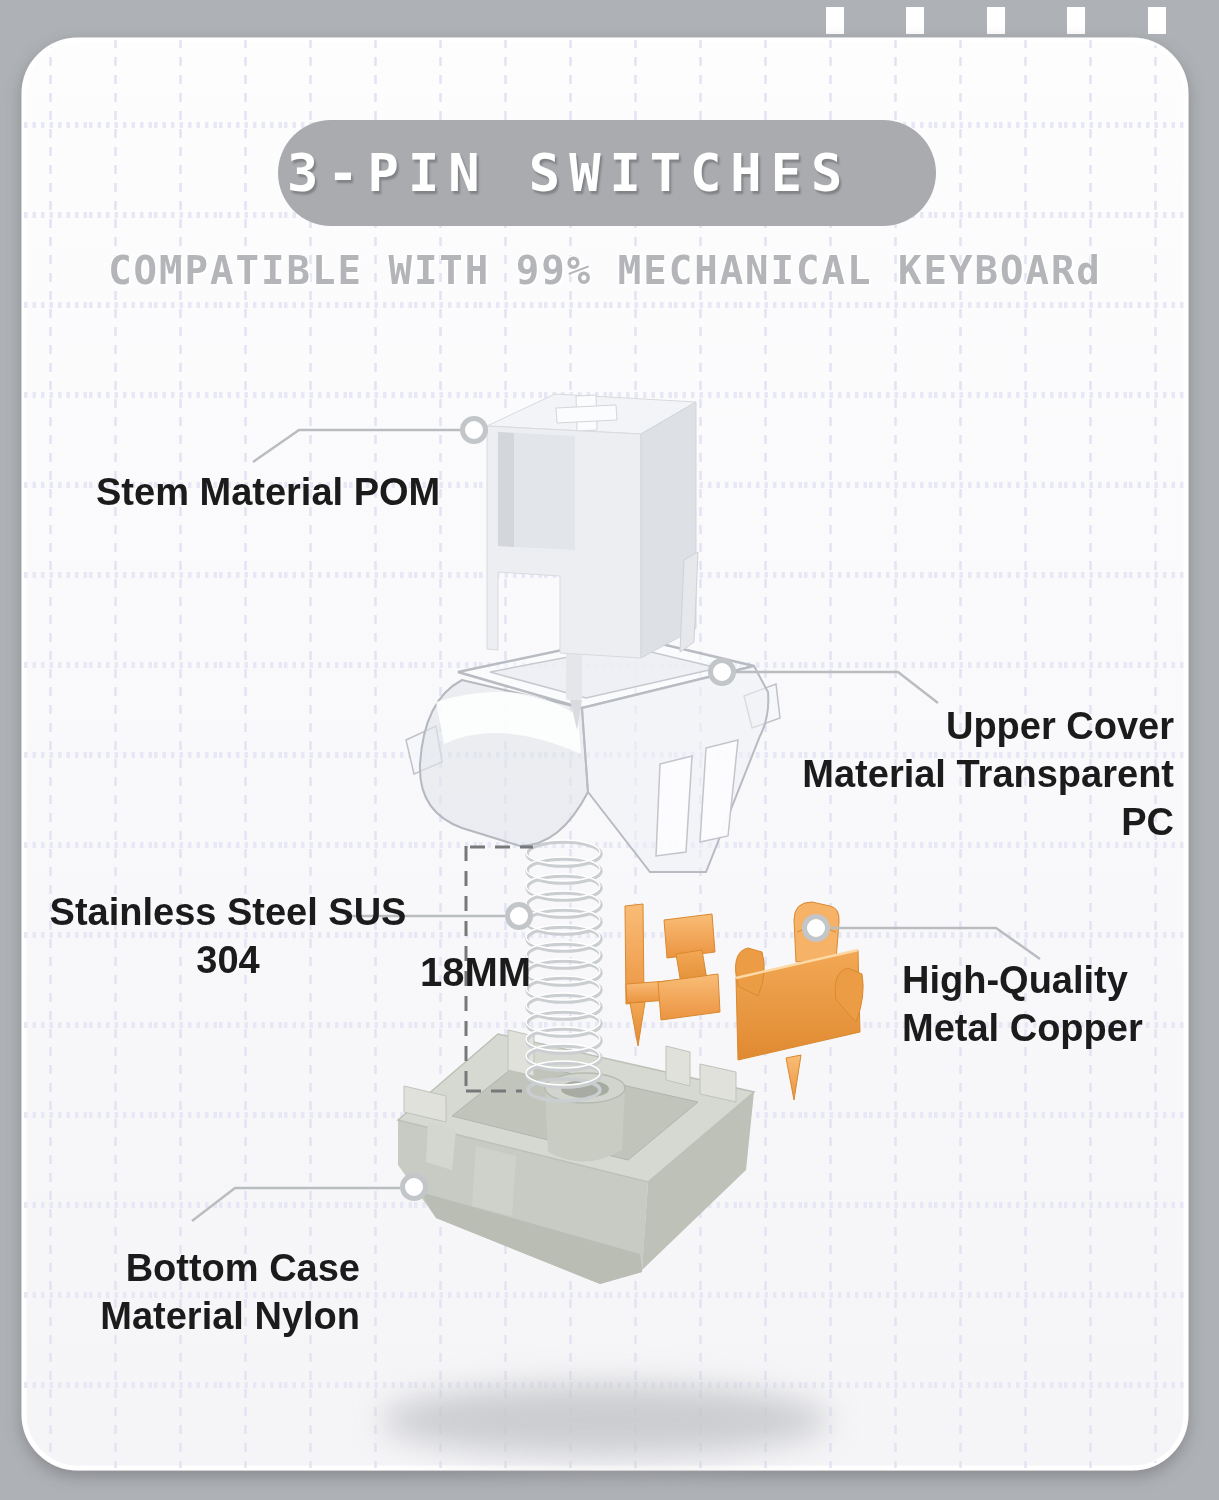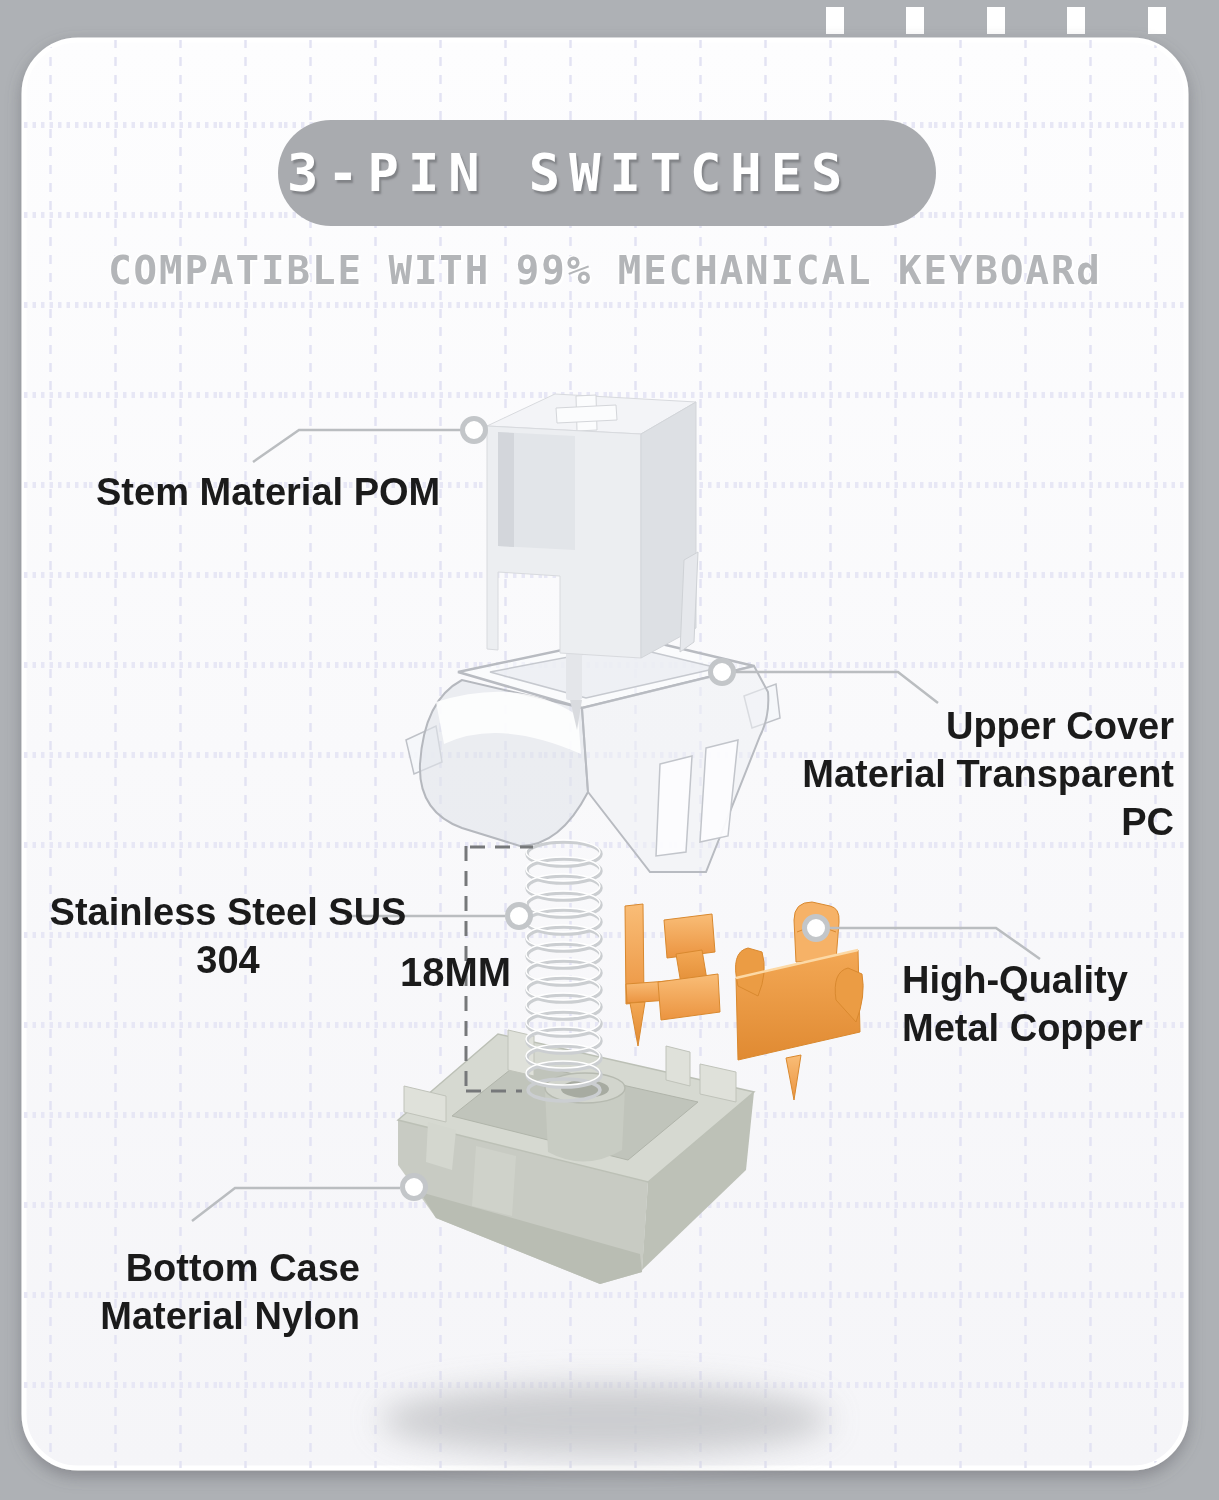--- a/index.html
+++ b/index.html
@@ -29,21 +29,21 @@
     text-shadow:2px 2px 0 #ffffff, -1px -1px 0 #ffffff;
     white-space:nowrap;
   }
   .callout{
     position:absolute;font-weight:700;color:#1b1b1b;
     font-size:38px;line-height:48px;
   }
   .callout-stem{left:96px;top:440px;white-space:nowrap;margin-top:28px;}
   .callout-upper{left:770px;top:702px;width:404px;text-align:right;}
   .callout-spring{left:45px;top:888px;width:366px;text-align:center;}
-  .callout-dim{left:400px;top:948px;font-size:40px;white-space:nowrap;}
+  .callout-dim{left:420px;top:948px;font-size:40px;white-space:nowrap;}
   .callout-copper{left:902px;top:956px;width:296px;text-align:left;}
   .callout-bottom{left:64px;top:1228px;width:296px;text-align:right;margin-top:16px;}
 </style>
 </head>
 <body>
 
 <div class="film-square" style="left:826px"></div>
 <div class="film-square" style="left:906px"></div>
 <div class="film-square" style="left:987px"></div>
 <div class="film-square" style="left:1067px"></div>

